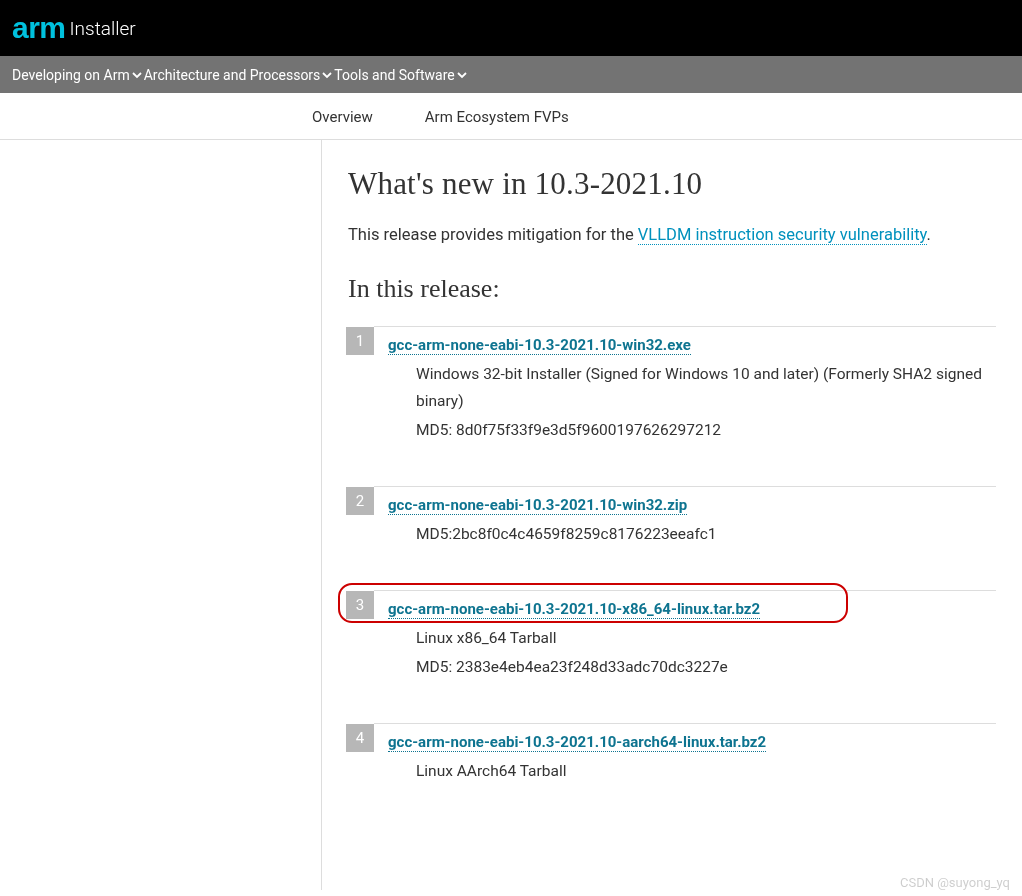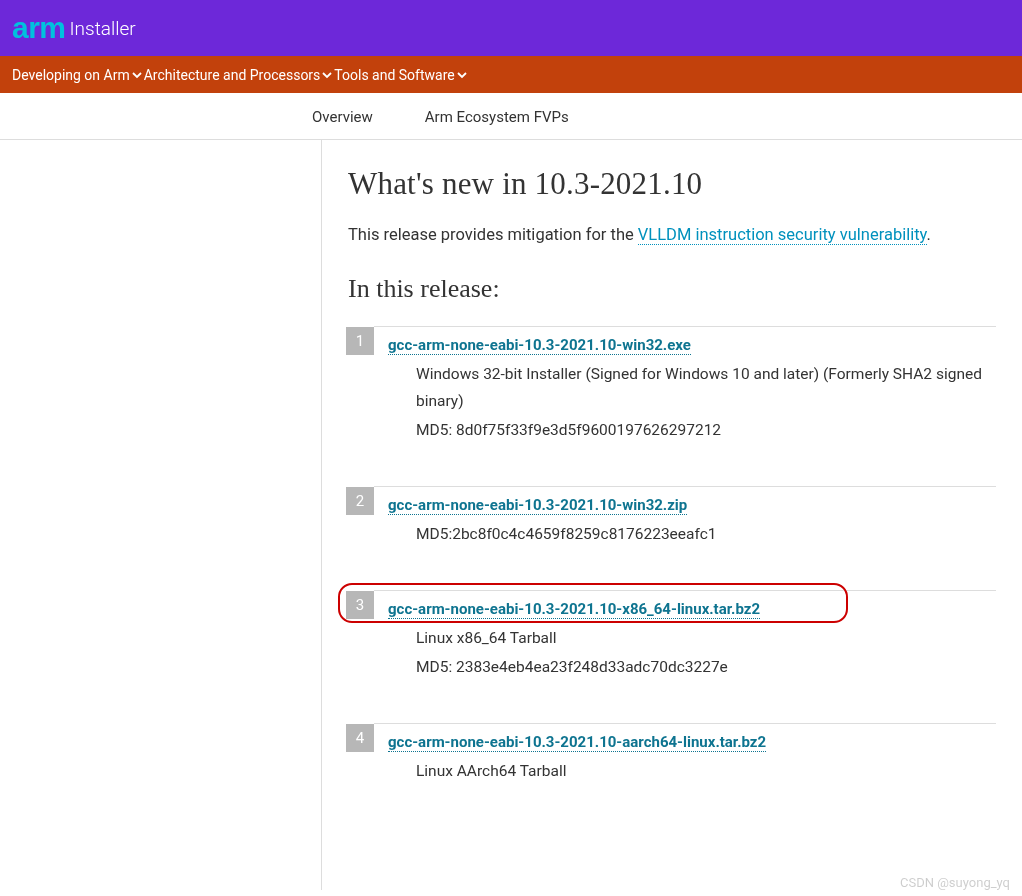--- a/index.html
+++ b/index.html
@@ -3,41 +3,41 @@
 <meta charset="utf-8">
 <style>
   * { margin: 0; padding: 0; box-sizing: border-box; }
   body {
     font-family: -apple-system, BlinkMacSystemFont, "Segoe UI", Roboto, "Helvetica Neue", Arial, sans-serif;
     color: #333;
     width: 1022px;
     background: #fff;
   }
   .topbar {
-    background: #6d28d9;
+    background: #000000;
     height: 56px;
     display: flex;
     align-items: center;
     padding: 0 12px;
   }
   .logo {
     color: #00c1de;
     font-size: 30px;
     font-weight: 700;
     letter-spacing: -0.5px;
     font-family: Arial, sans-serif;
   }
   .logo-dev {
     color: #fff;
     font-size: 19px;
     font-weight: 300;
     margin-left: 4px;
   }
   .navbar {
-    background: #c2410c;
+    background: #737373;
     height: 37px;
     display: flex;
     align-items: center;
     padding: 0 12px;
   }
   .nav-item {
     color: #fff;
     font-size: 14px;
     display: flex;
     align-items: center;

